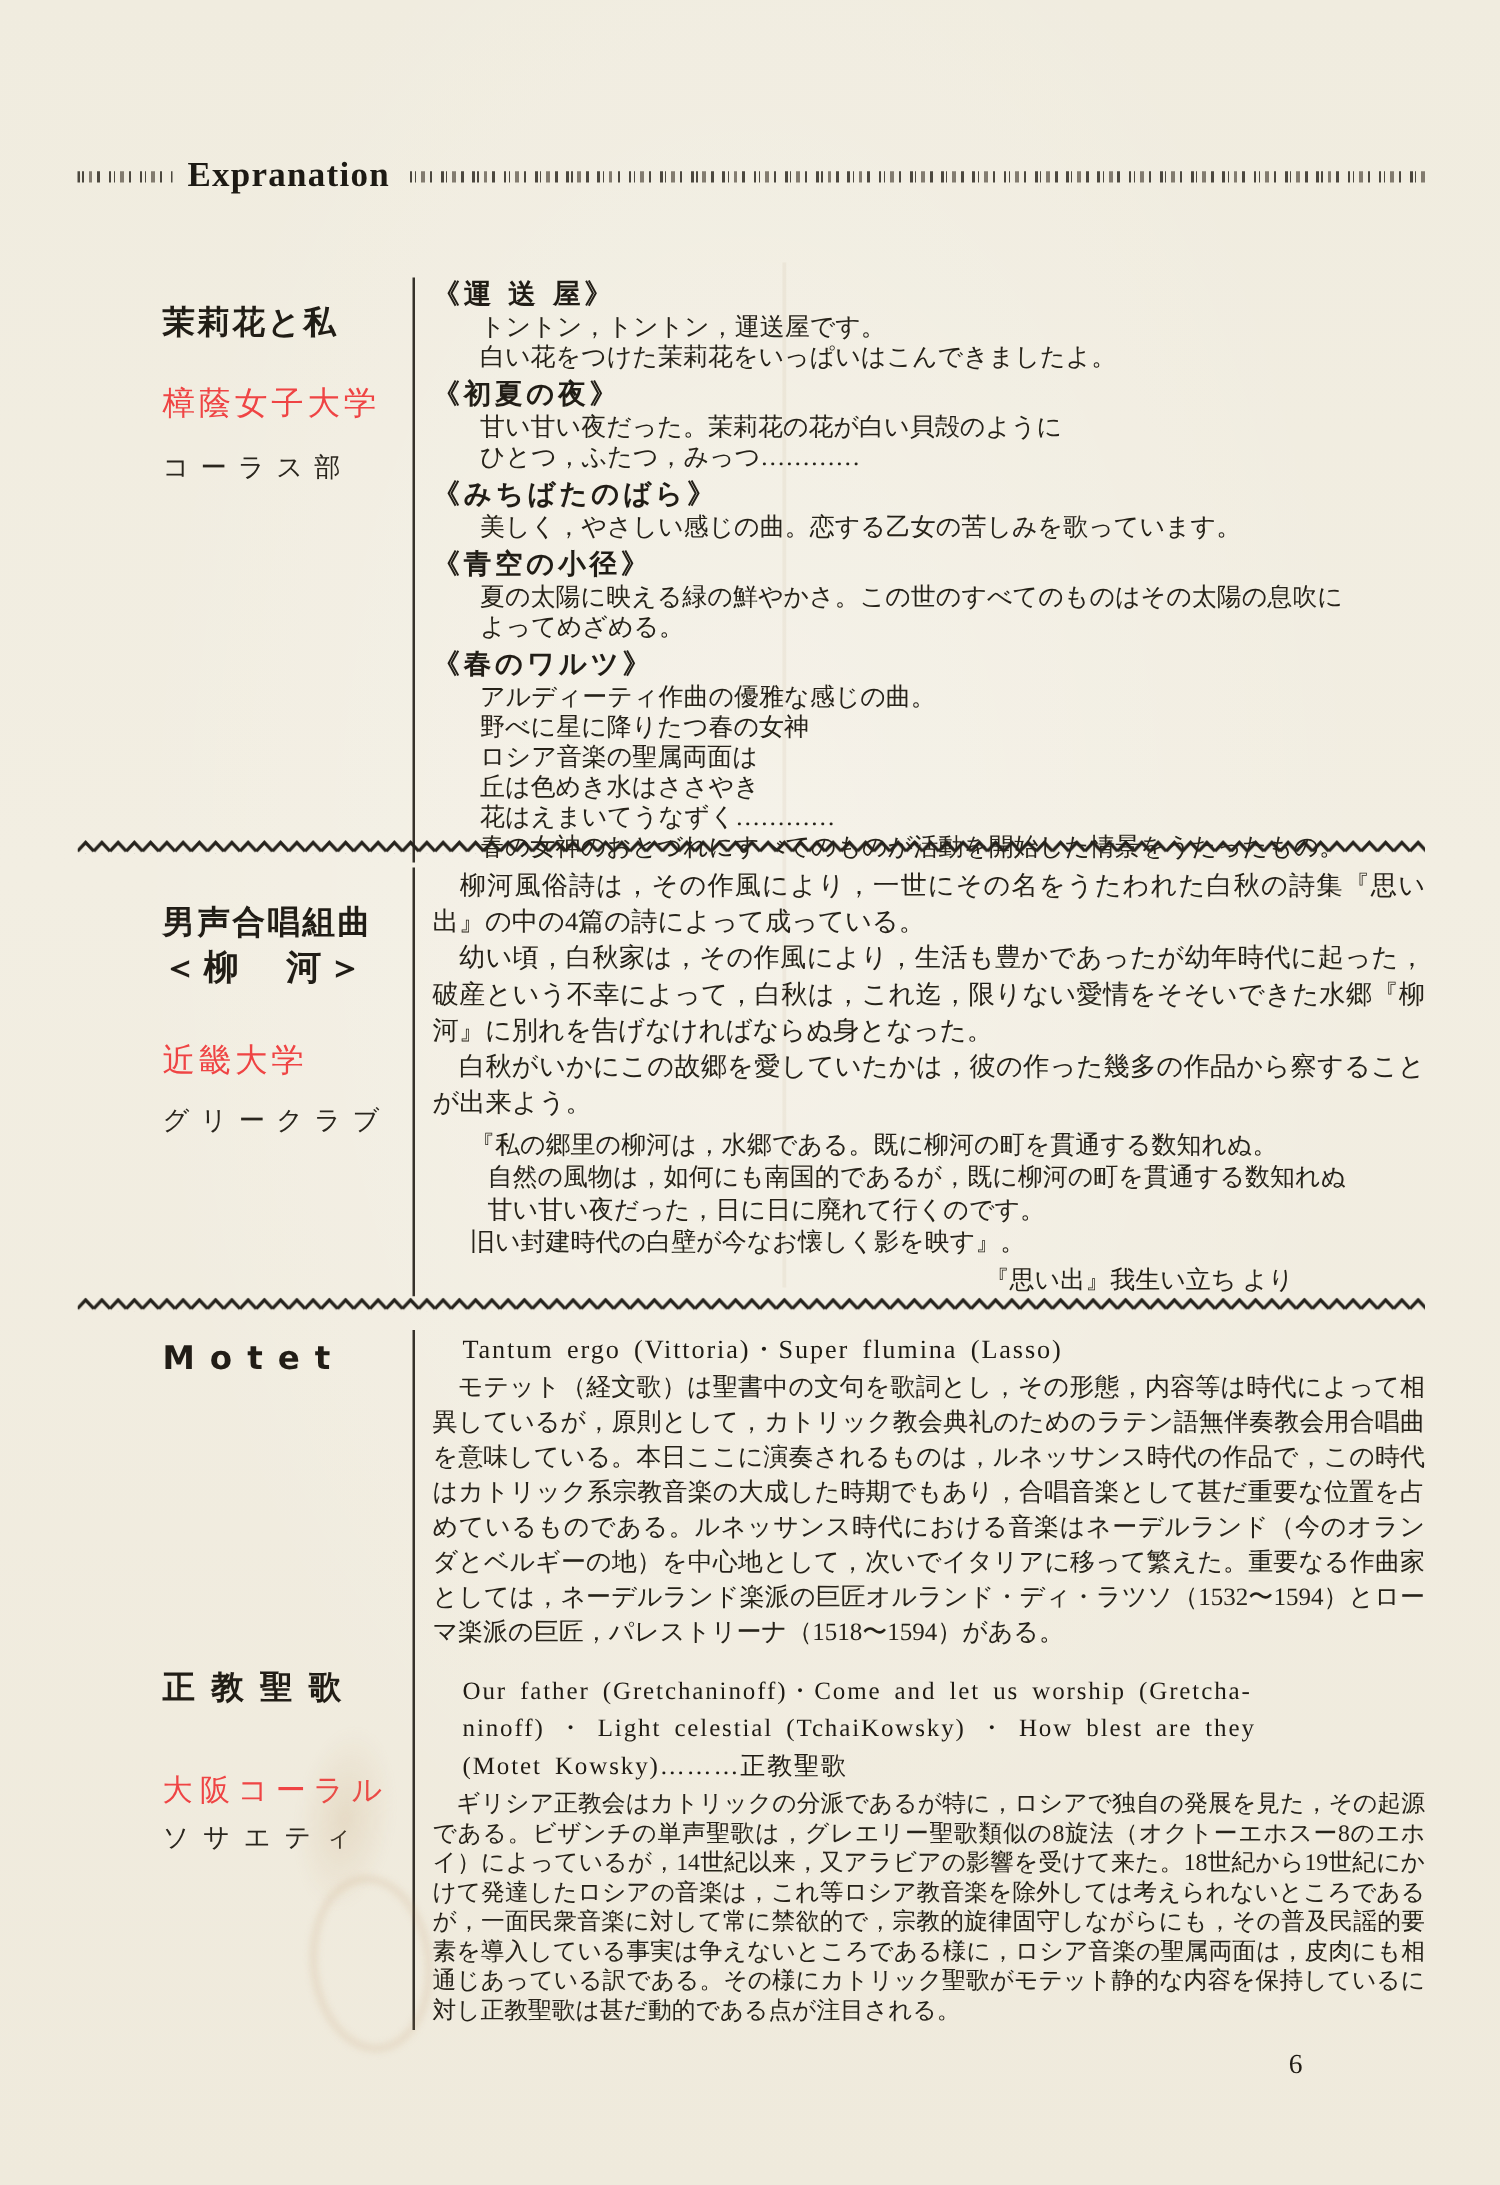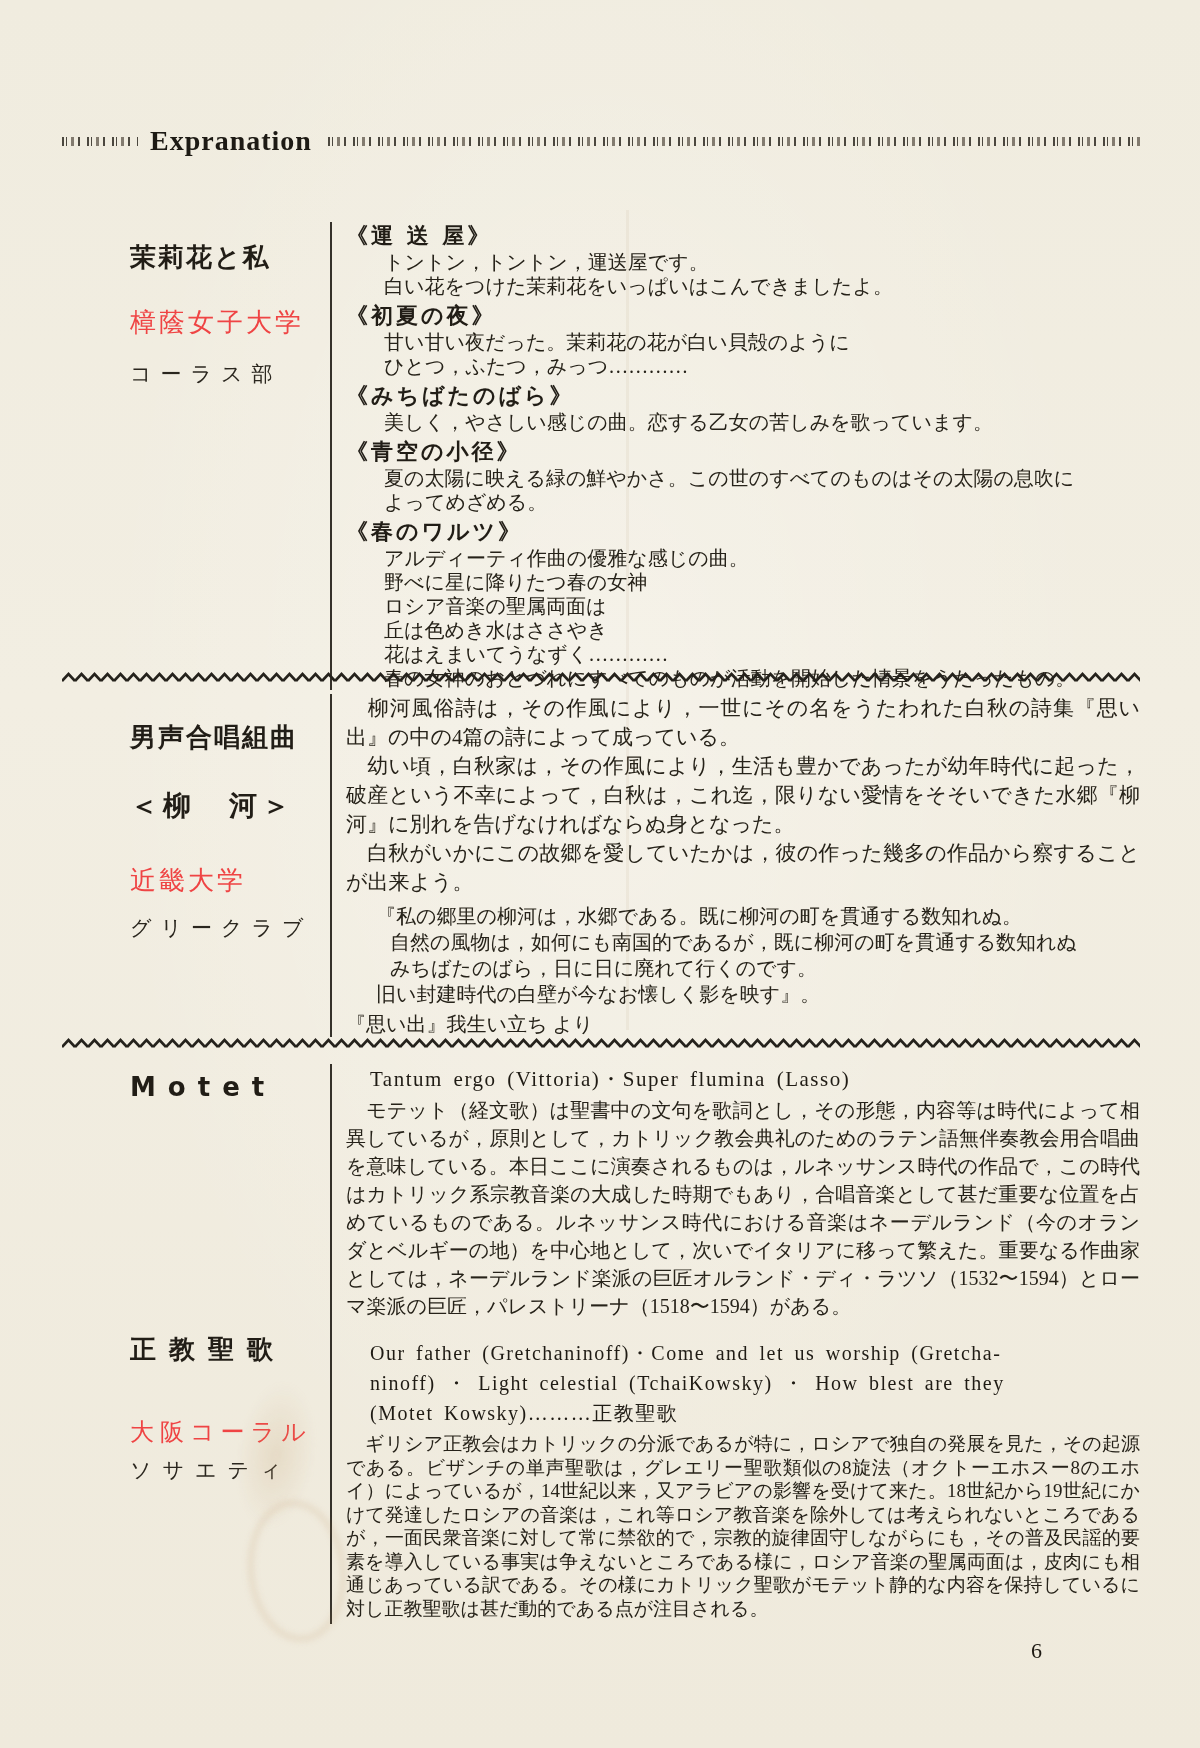--- a/index.html
+++ b/index.html
@@ -49,28 +49,28 @@
   .song .song-title{margin-top:4px;}
   .song:first-child .song-title{margin-top:0;}
   .song-line{font-size:20px;line-height:24px;padding-left:38px;}
 
   
   .wavy{position:absolute;left:62px;width:1078px;height:11px;}
 
   
   .sec2{top:694px;}
   .sec2 .lbl-work{margin-top:26px;}
-  .sec2 .lbl-sub{margin-top:32px;font-family:Liberation Mono, monospace;}
+  .sec2 .lbl-sub{font-family:Liberation Mono, monospace;}
   .sec2 .lbl-group{margin-top:38px;}
   .sec2 .lbl-group-sm{margin-top:16px;}
   .sec2 p{margin:0;font-size:21px;line-height:29px;text-align:justify;}
   .quote{margin-top:6px;padding-left:30px;}
   .quote-line{font-size:20px;line-height:26px;}
   .quote-line.qi{padding-left:14px;}
-  .attribution{font-size:20px;line-height:26px;padding-right:105px;margin-top:4px;}
+  .attribution{font-size:20px;line-height:26px;text-align:right;padding-right:105px;margin-top:4px;}
 
   
   .sec34{top:1064px;min-height:560px;}
   .pos-motet{position:absolute;top:8px;left:0;letter-spacing:12px;}
   .pos-seikyo{position:absolute;top:268px;left:0;letter-spacing:13px;text-align:right;}
   .pos-osaka{position:absolute;top:352px;left:0;font-size:24px;letter-spacing:6px;}
   .pos-sosa{position:absolute;top:392px;left:0;font-size:21px;letter-spacing:11px;}
   .latin-head{font-family:"Liberation Serif","DejaVu Serif",serif;font-size:21px;line-height:30px;
     letter-spacing:1.5px;word-spacing:4px;padding-left:24px;color:#1f1b14;}
   .s3-body{margin:2px 0 0 0;font-size:20px;line-height:28px;text-align:justify;}
@@ -155,21 +155,21 @@
       <div class="lbl-group-sm">グリークラブ</div>
     </div>
     <div class="vline"></div>
     <div class="content">
       <p>　柳河風俗詩は，その作風により，一世にその名をうたわれた白秋の詩集『思い出』の中の4篇の詩によって成っている。</p>
       <p>　幼い頃，白秋家は，その作風により，生活も豊かであったが幼年時代に起った，破産という不幸によって，白秋は，これ迄，限りない愛情をそそいできた水郷『柳河』に別れを告げなければならぬ身となった。</p>
       <p>　白秋がいかにこの故郷を愛していたかは，彼の作った幾多の作品から察することが出来よう。</p>
       <div class="quote">
         <div class="quote-line">『私の郷里の柳河は，水郷である。既に柳河の町を貫通する数知れぬ。</div>
         <div class="quote-line qi">自然の風物は，如何にも南国的であるが，既に柳河の町を貫通する数知れぬ</div>
-        <div class="quote-line qi">みちばたのばら，日に日に廃れて行くのです。</div>
+        <div class="quote-line qi">甘い甘い夜だった，日に日に廃れて行くのです。</div>
         <div class="quote-line">旧い封建時代の白壁が今なお懐しく影を映す』。</div>
       </div>
       <div class="attribution">『思い出』我生い立ち より</div>
     </div>
   </section>
 
   <svg class="wavy" style="top:1038px" aria-hidden="true">
     <rect width="100%" height="11" fill="url(#zz)"></rect>
   </svg>
 

